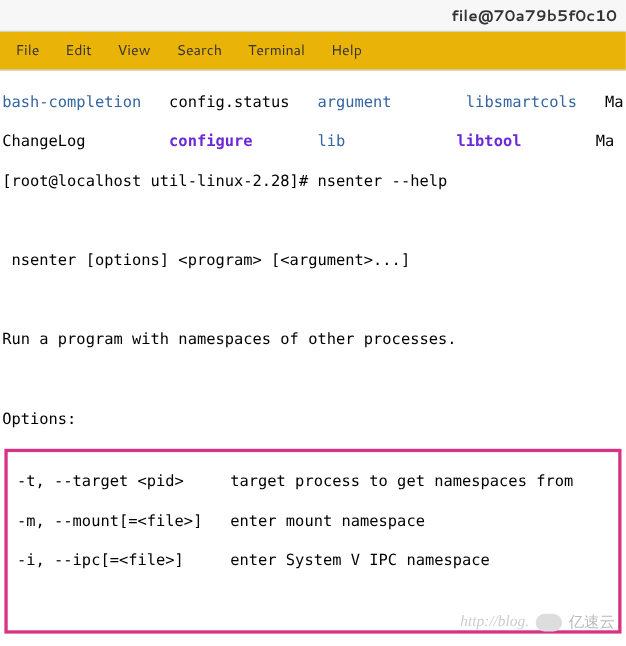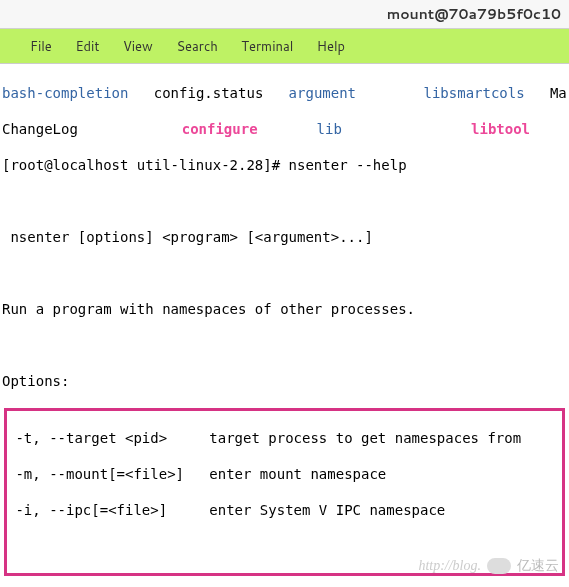--- a/index.html
+++ b/index.html
@@ -16,40 +16,40 @@
       background: #f7f7f7;
       padding: 4px 8px;
       text-align: right;
       font-family: "Cantarell", sans-serif;
       font-weight: bold;
       font-size: 14px;
       color: #333;
       border-bottom: 1px solid #d0d0d0;
     }
     .menubar {
-      background: #bef264;
-      padding: 6px 20px;
+      background: #eab308;
+      padding: 6px 4px;
       border-bottom: 1px solid #ccc;
       font-family: "Cantarell", sans-serif;
       font-size: 13px;
       color: #333;
     }
     .menubar span {
       display: inline-block;
       padding: 2px 10px;
       cursor: pointer;
     }
     .terminal {
       padding: 2px 2px;
       line-height: 18px;
       white-space: pre;
       font-family: "Monospace", "Courier New", monospace;
     }
     .blue { color: #3465a4; font-weight: normal; }
-    .green { color: #ec4899; font-weight: bold; margin-left: 28px; }
+    .green { color: #6d28d9; font-weight: bold; }
     .black { color: #000; }
     .highlight-box {
       border: 3px solid #d63384;
       margin: 0 2px;
       padding: 0;
     }
     .watermark {
       position: absolute;
       bottom: 12px;
       right: 10px;
@@ -72,21 +72,21 @@
       background: #ddd;
       border-radius: 10px;
       position: relative;
       display: inline-block;
     }
   </style>
 </head>
 <body>
 
 <div class="titlebar">
-  <span>mount@70a79b5f0c10</span>
+  <span>file@70a79b5f0c10</span>
 </div>
 
 <div class="menubar">
   <span>File</span>
   <span>Edit</span>
   <span>View</span>
   <span>Search</span>
   <span>Terminal</span>
   <span>Help</span>
 </div>

